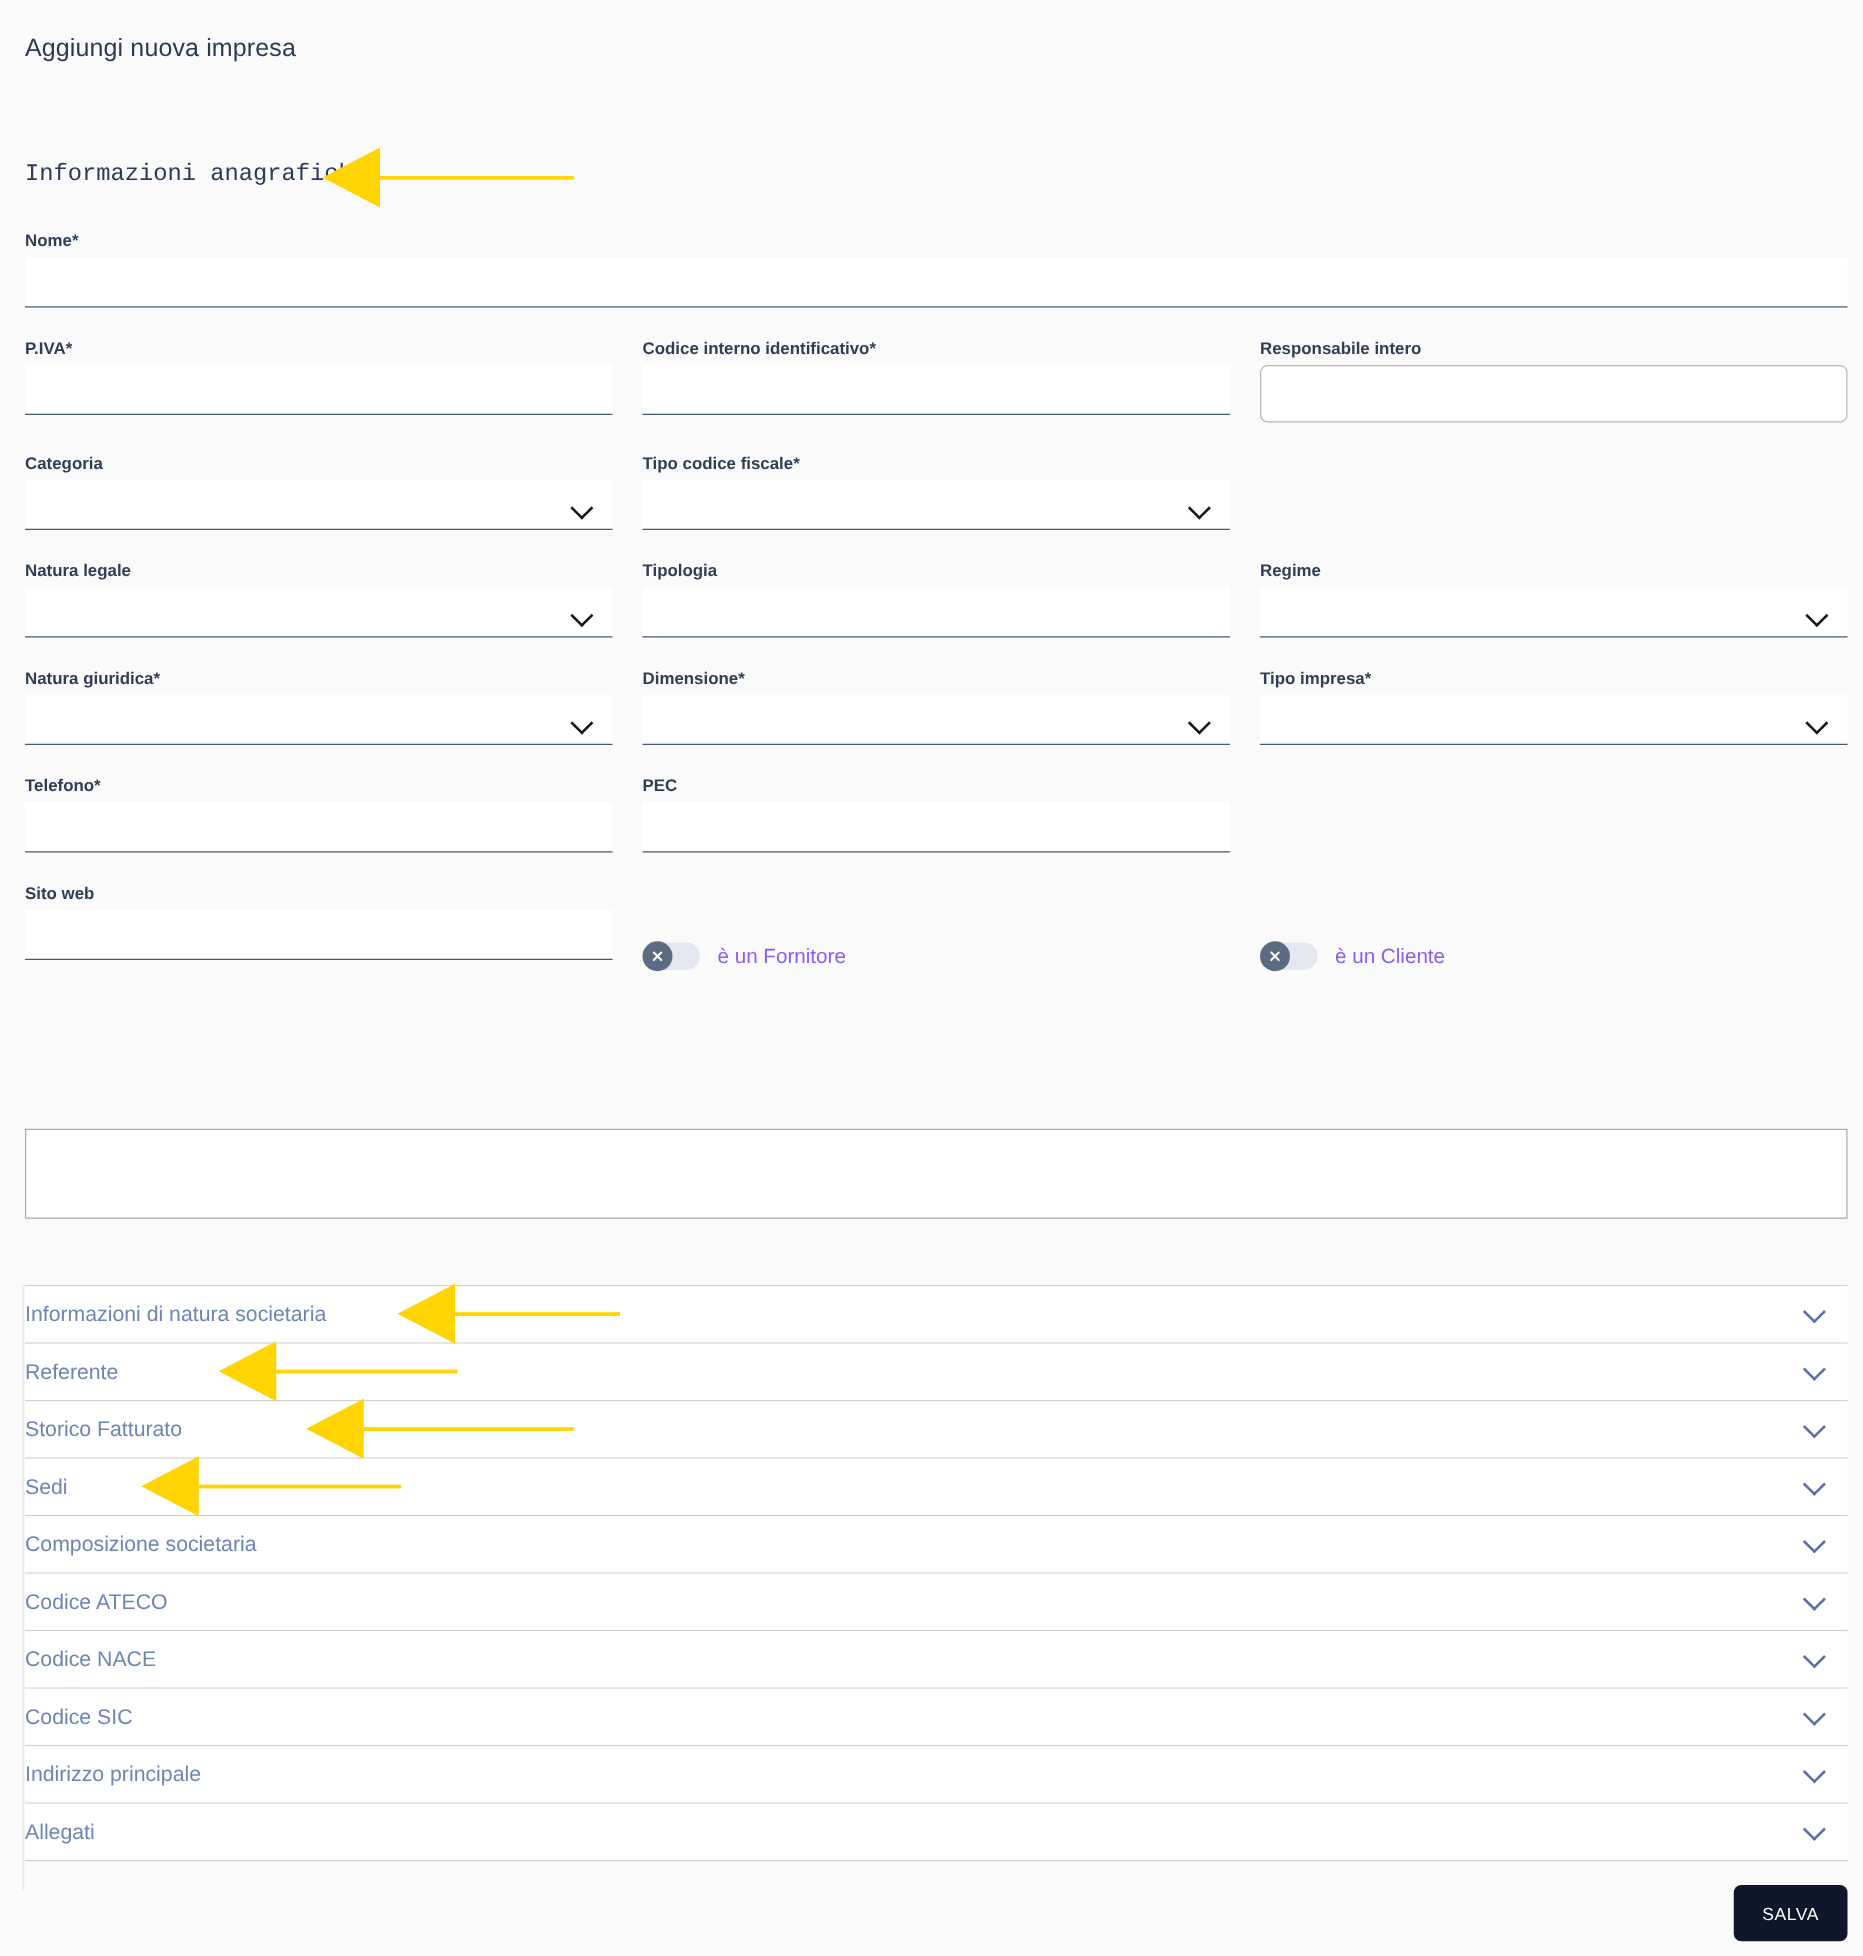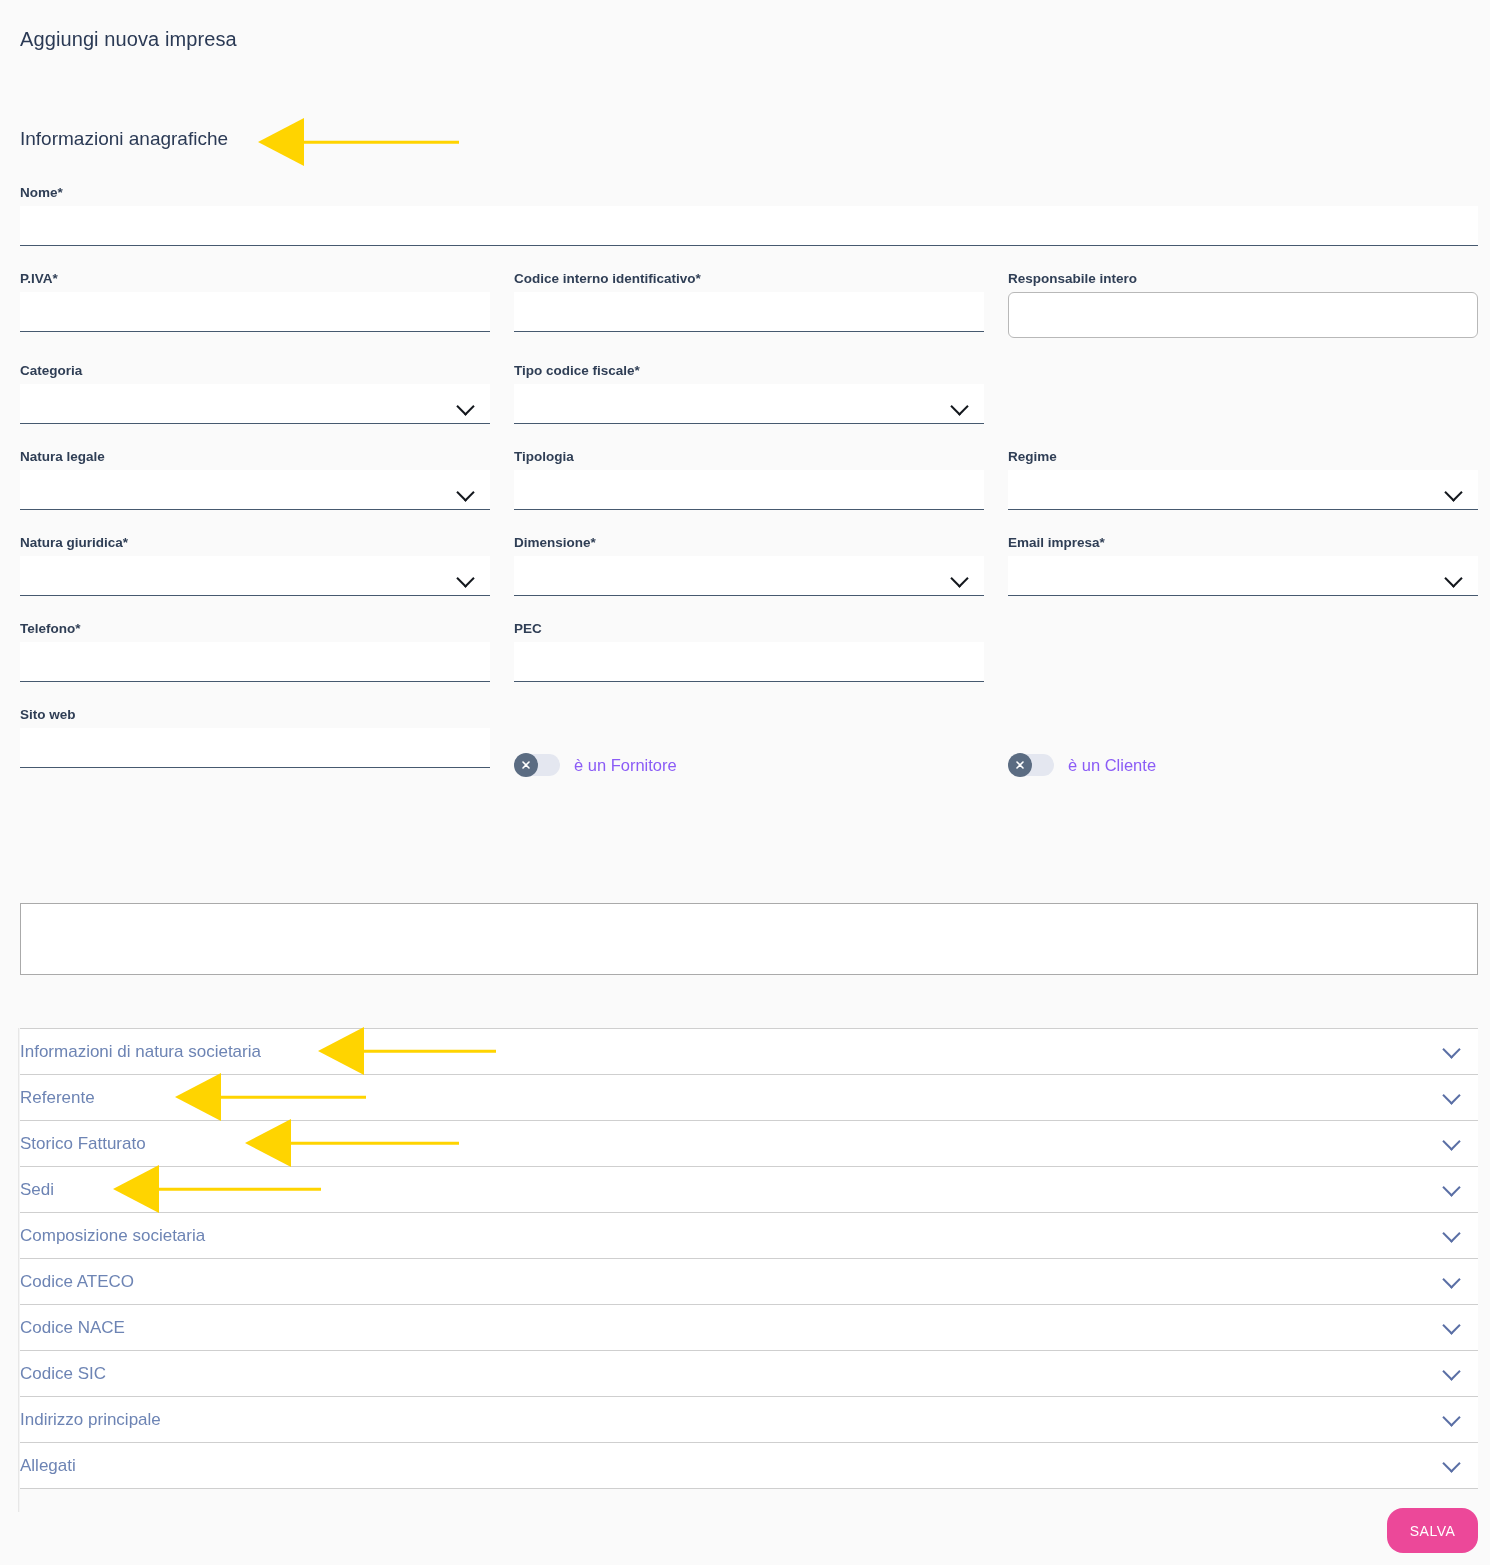--- a/index.html
+++ b/index.html
@@ -16,21 +16,21 @@
     background: #fafafa;
   }
 
   
   .page-title {
     position: absolute; left: 20px; top: 28px;
     font-size: 20px; color: #2b3a55; letter-spacing: .1px;
   }
   .section-title {
     position: absolute; left: 20px; top: 128px;
-    font-size: 19px; color: #2b3a55;
+    font-size: 19px; color: #2b3a55; font-family: Liberation Mono, monospace;
   }
 
   
   .form {
     position: absolute; left: 20px; top: 185px;
     width: 1458px;
   }
   .row { display: flex; gap: 24px; }
   .row.full .field { width: 1458px; }
   .field {
@@ -152,24 +152,24 @@
     position: absolute; left: 18px; top: 1028px;
     width: 2px; height: 484px;
     background: linear-gradient(to right, rgba(0,0,0,.10), rgba(0,0,0,0));
   }
 
   
   .save-btn {
     position: absolute;
     left: 1387px; top: 1508px;
     width: 91px; height: 45px;
-    background: #ec4899;
+    background: #0f172a;
     color: #ffffff;
     border: none;
-    border-radius: 16px;
+    border-radius: 6px;
     font-size: 14px;
     letter-spacing: .5px;
     font-family: "Liberation Sans", sans-serif;
     cursor: pointer;
   }
 
   
   .arrow {
     position: absolute;
     pointer-events: none;
@@ -252,21 +252,21 @@
     <div class="row">
       <div class="field">
         <div class="f-label">Natura giuridica*</div>
         <div class="f-input select"></div>
       </div>
       <div class="field">
         <div class="f-label">Dimensione*</div>
         <div class="f-input select"></div>
       </div>
       <div class="field">
-        <div class="f-label">Email impresa*</div>
+        <div class="f-label">Tipo impresa*</div>
         <div class="f-input select"></div>
       </div>
     </div>
 
     <div class="row">
       <div class="field">
         <div class="f-label">Telefono*</div>
         <div class="f-input"></div>
       </div>
       <div class="field">

